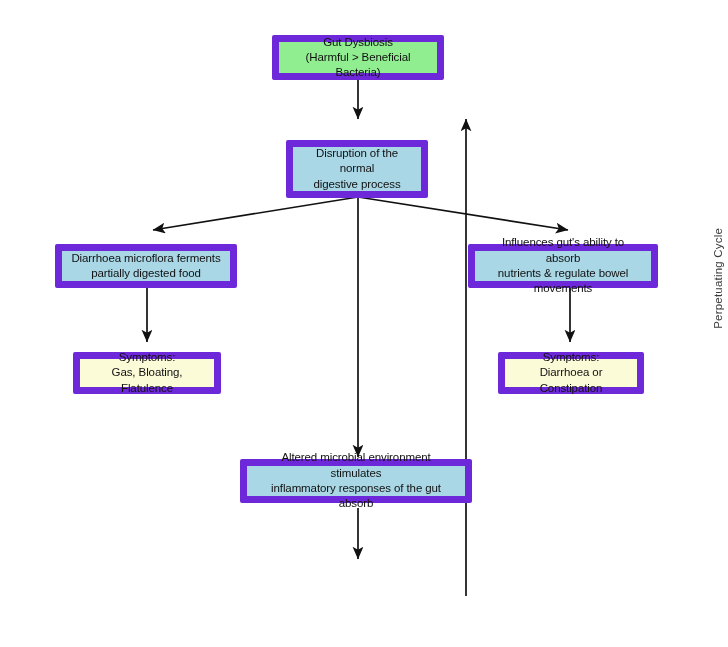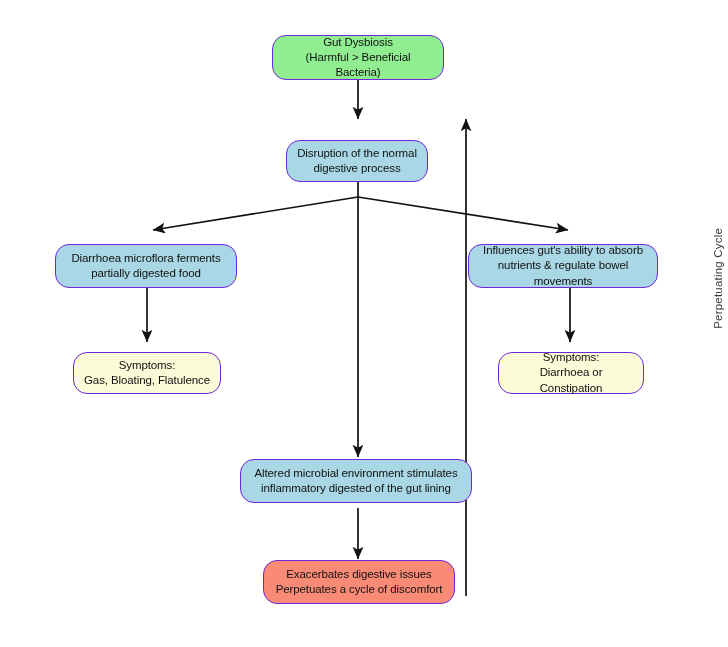--- a/index.html
+++ b/index.html
@@ -24,22 +24,22 @@
     position: absolute;
     left: 0;
     top: 0;
     width: 728px;
     height: 647px;
     pointer-events: none;
   }
   .node {
     position: absolute;
     box-sizing: border-box;
-    border: 1px solid #6d28d9;
-    border-radius: 14px;
+    border: 7px solid #6d28d9;
+    border-radius: 2px;
     display: flex;
     align-items: center;
     justify-content: center;
     text-align: center;
     font-size: 11.5px;
     line-height: 1.33;
     color: #111111;
     padding: 5px 9px;
     white-space: pre-line;
     letter-spacing: -0.1px;
@@ -89,36 +89,34 @@
     <line x1="570" y1="288" x2="570" y2="342" stroke="#111111" stroke-width="1.7" marker-end="url(#arrowEnd)"></line>
 
     <line x1="358" y1="508" x2="358" y2="559" stroke="#111111" stroke-width="1.7" marker-end="url(#arrowEnd)"></line>
 
     <line x1="466" y1="596" x2="466" y2="119" stroke="#111111" stroke-width="1.7" marker-end="url(#arrowEnd)"></line>
   </svg>
 
   <div class="node node-green" style="left:272px; top:35px; width:172px; height:45px;">Gut Dysbiosis
 (Harmful &gt; Beneficial Bacteria)</div>
 
-  <div class="node node-blue" style="left:286px; top:140px; width:142px; height:42px;">Disruption of the normal
+  <div class="node node-blue" style="left:286px; top:140px; width:142px; height:58px;">Disruption of the normal
 digestive process</div>
 
   <div class="node node-blue" style="left:55px; top:244px; width:182px; height:44px;">Diarrhoea microflora ferments
 partially digested food</div>
 
   <div class="node node-blue" style="left:468px; top:244px; width:190px; height:44px;">Influences gut's ability to absorb
 nutrients &amp; regulate bowel movements</div>
 
   <div class="node node-cream" style="left:73px; top:352px; width:148px; height:42px;">Symptoms:
 Gas, Bloating, Flatulence</div>
 
   <div class="node node-cream" style="left:498px; top:352px; width:146px; height:42px;">Symptoms:
 Diarrhoea or Constipation</div>
 
   <div class="node node-blue" style="left:240px; top:459px; width:232px; height:44px;">Altered microbial environment stimulates
-inflammatory digested of the gut lining</div>
+inflammatory responses of the gut absorb</div>
 
-  <div class="node node-salmon" style="left:263px; top:560px; width:192px; height:44px;">Exacerbates digestive issues
-Perpetuates a cycle of discomfort</div>
 
   <div id="cycle-label">Perpetuating Cycle</div>
 
 </div>
 
 </body></html>

